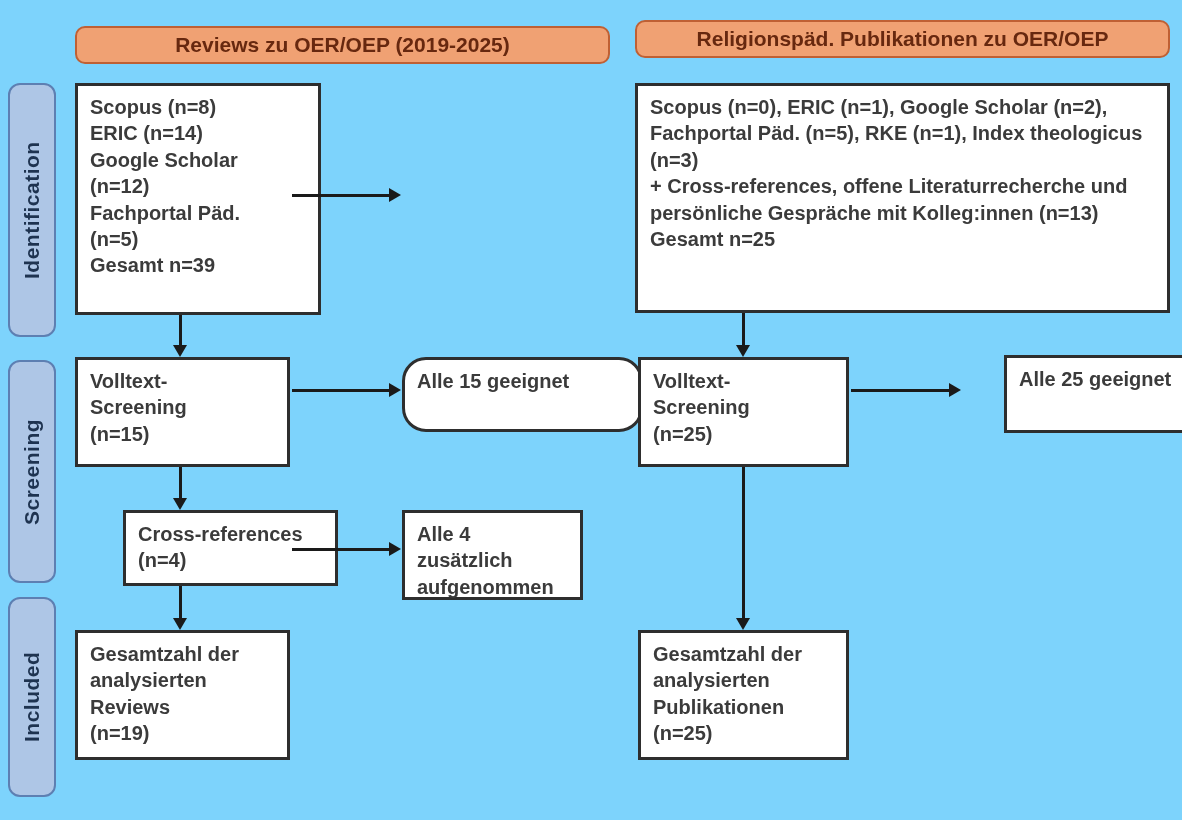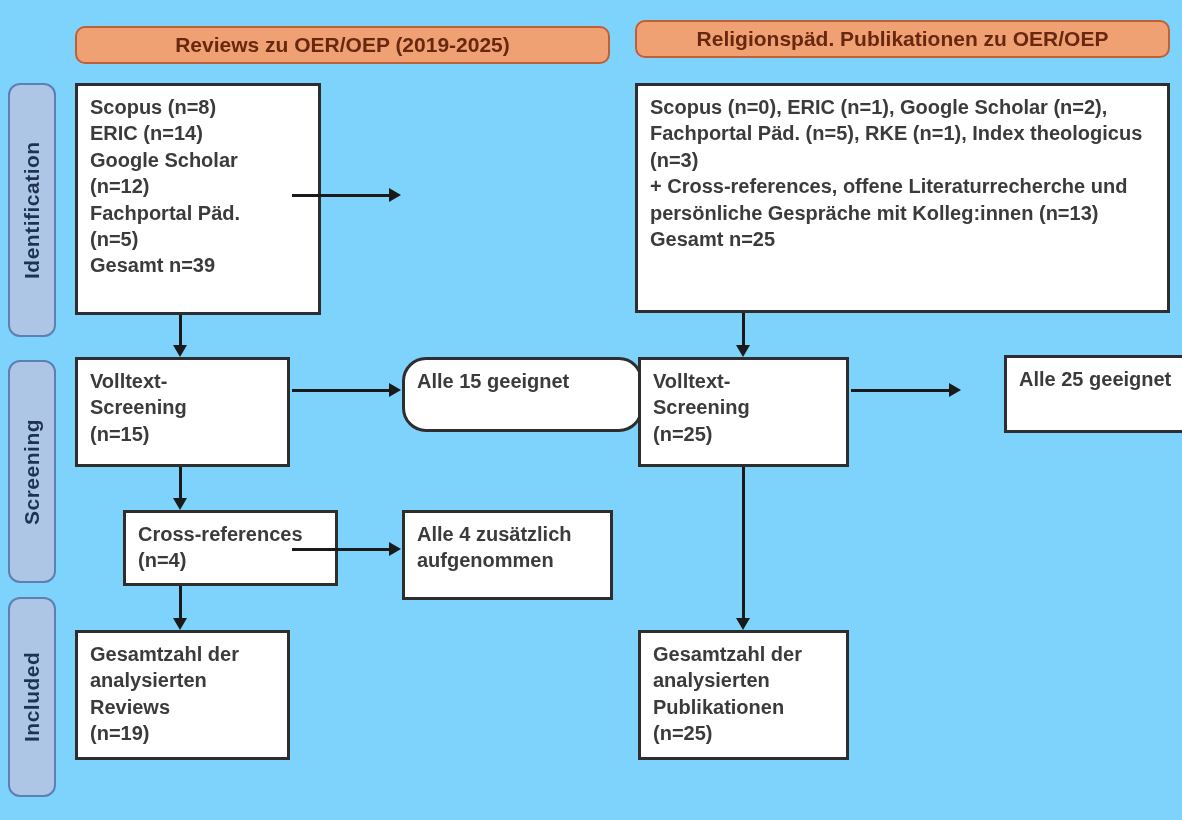--- a/index.html
+++ b/index.html
@@ -118,21 +118,21 @@
 (n=12)
 Fachportal Päd.
 (n=5)
 Gesamt n=39</div>
   <div class="flow-box" style="left:75px; top:357px; width:215px; height:110px;">Volltext-
 Screening
 (n=15)</div>
   <div class="flow-box" style="left:402px; top:357px; width:241px; height:75px;border-radius:24px;">Alle 15 geeignet</div>
   <div class="flow-box" style="left:75px; top:510px; width:215px; height:76px;margin-left:48px;">Cross-references
 (n=4)</div>
-  <div class="flow-box" style="left:402px; top:510px; width:211px; height:90px;">Alle 4 zusätzlich
+  <div class="flow-box" style="left:402px; top:510px; width:181px; height:90px;">Alle 4 zusätzlich
 aufgenommen</div>
   <div class="flow-box" style="left:75px; top:630px; width:215px; height:130px;">Gesamtzahl der
 analysierten
 Reviews
 (n=19)</div>
 
   <div class="flow-box" style="left:635px; top:83px; width:535px; height:230px;">Scopus (n=0), ERIC (n=1), Google Scholar (n=2), Fachportal Päd. (n=5), RKE (n=1), Index theologicus (n=3)
 + Cross-references, offene Literaturrecherche und persönliche Gespräche mit Kolleg:innen (n=13)
 Gesamt n=25</div>
   <div class="flow-box" style="left:638px; top:357px; width:211px; height:110px;">Volltext-

